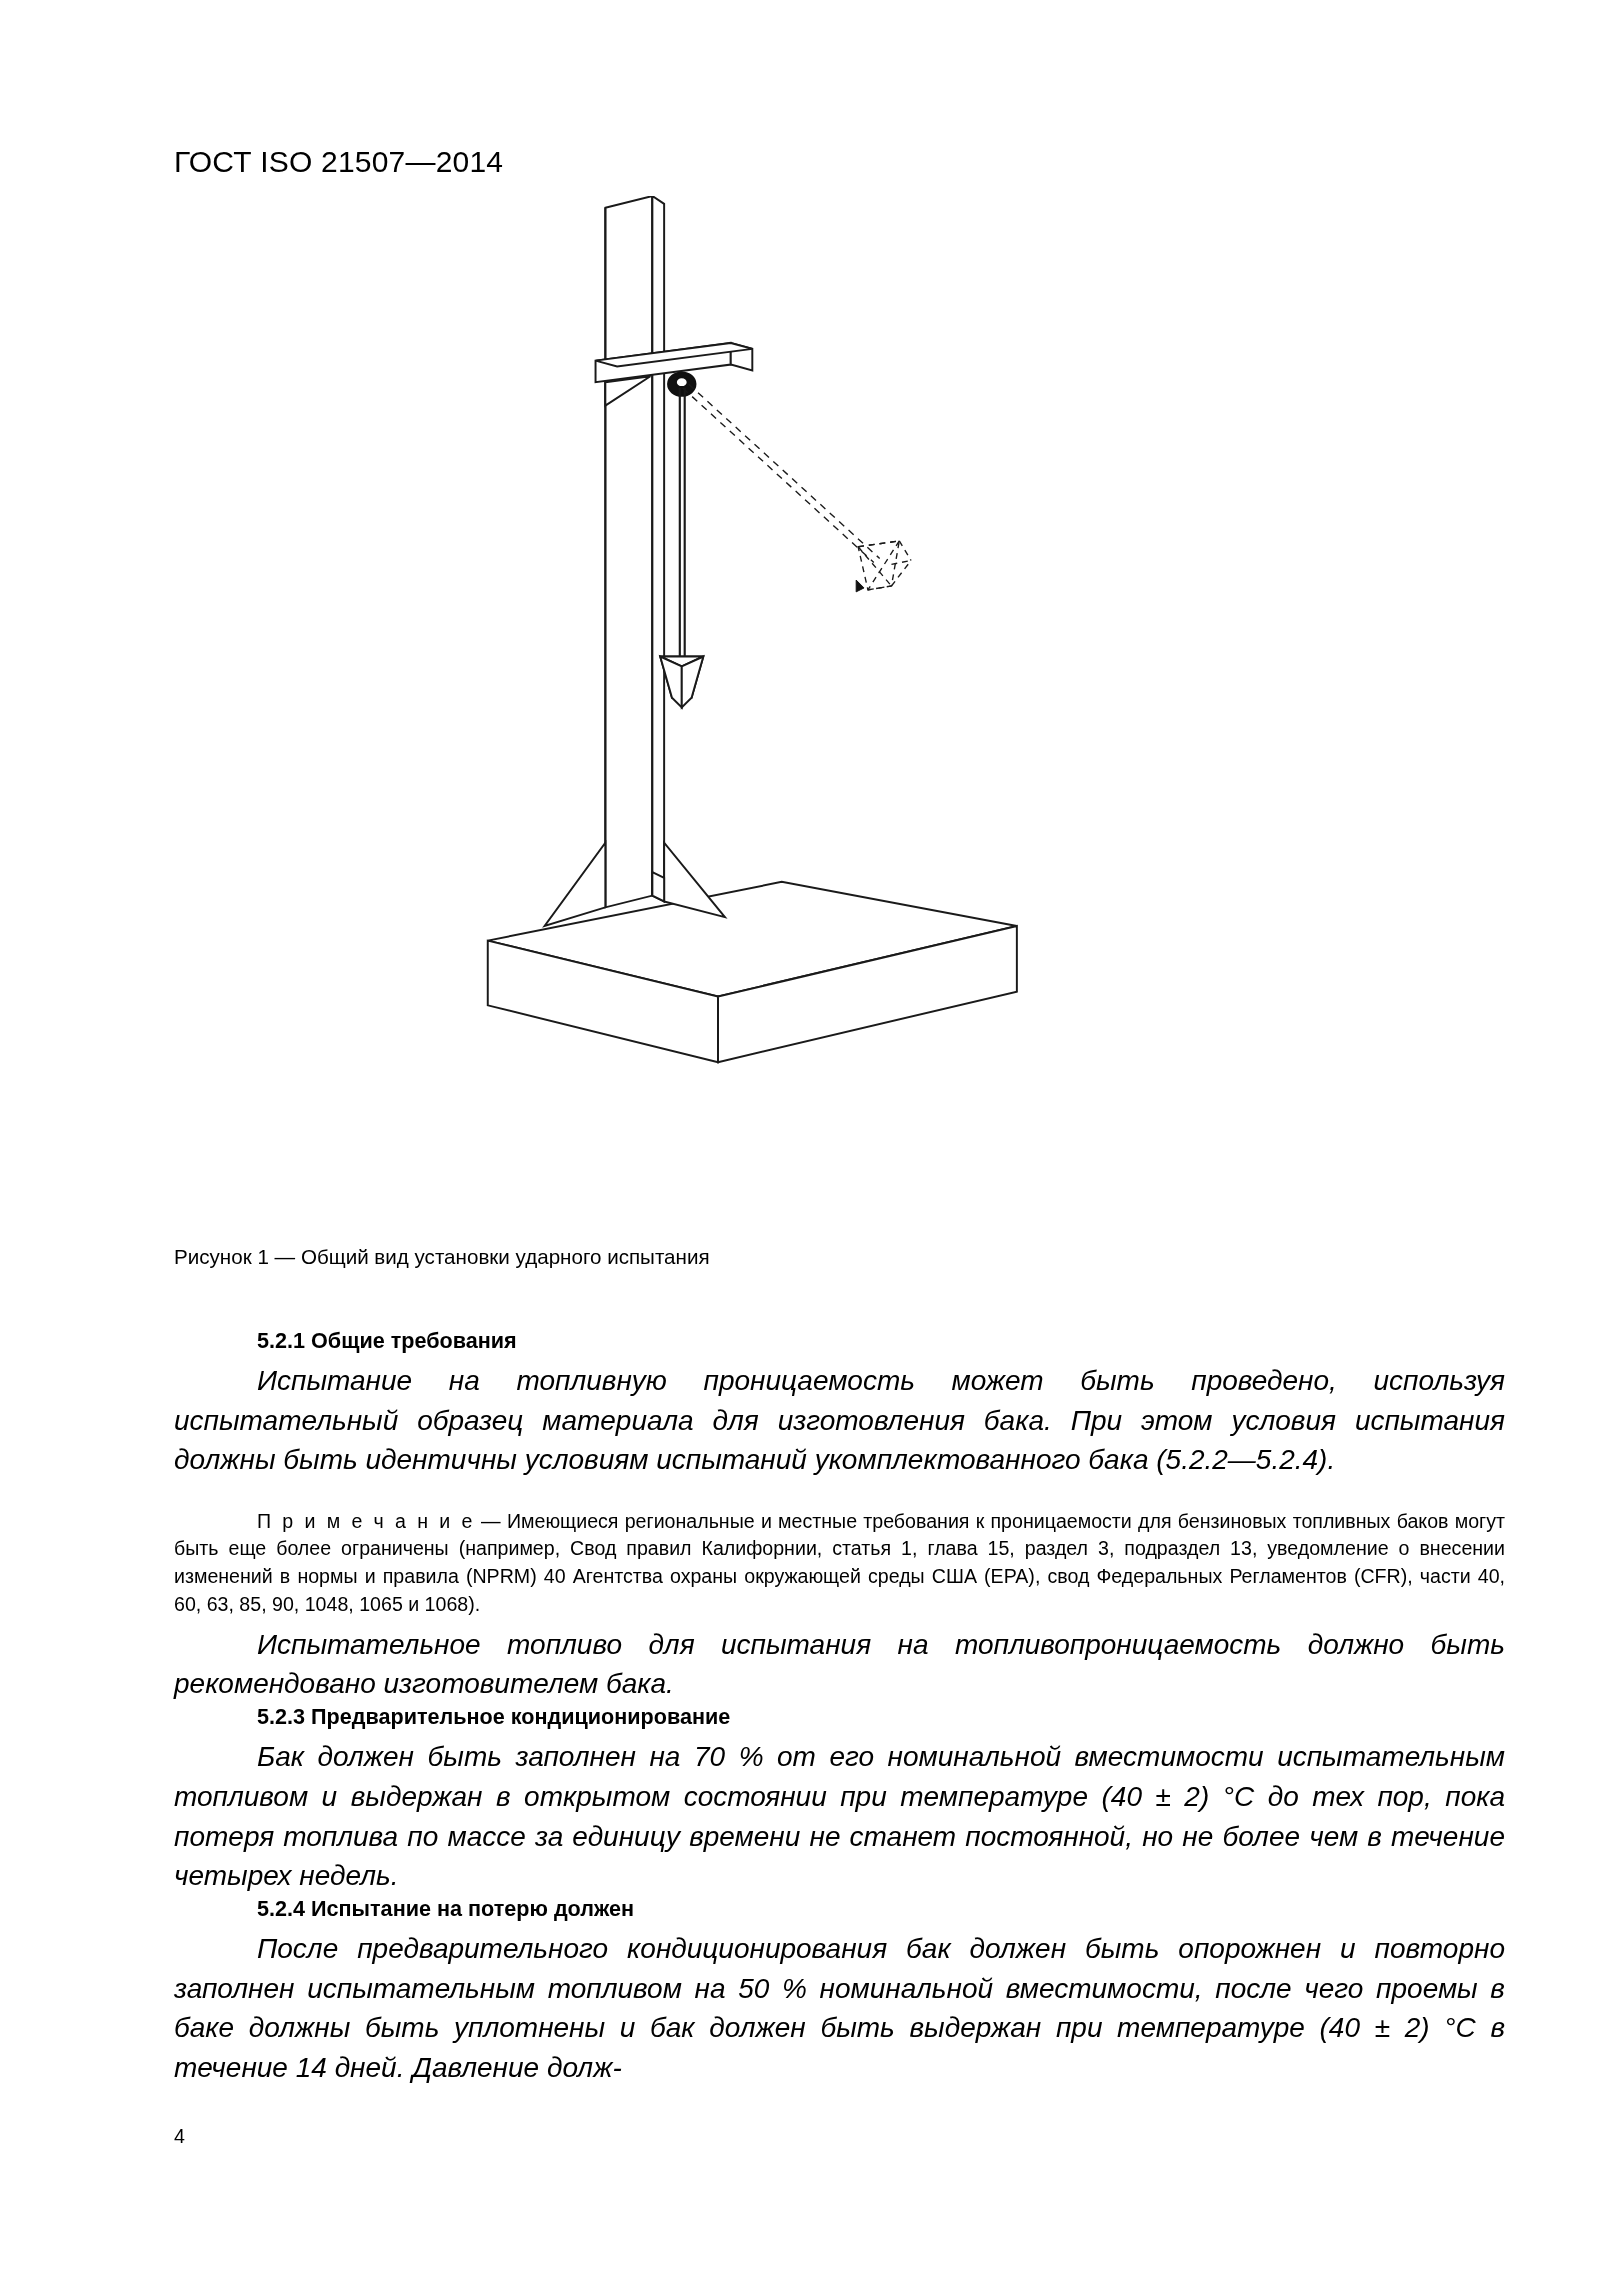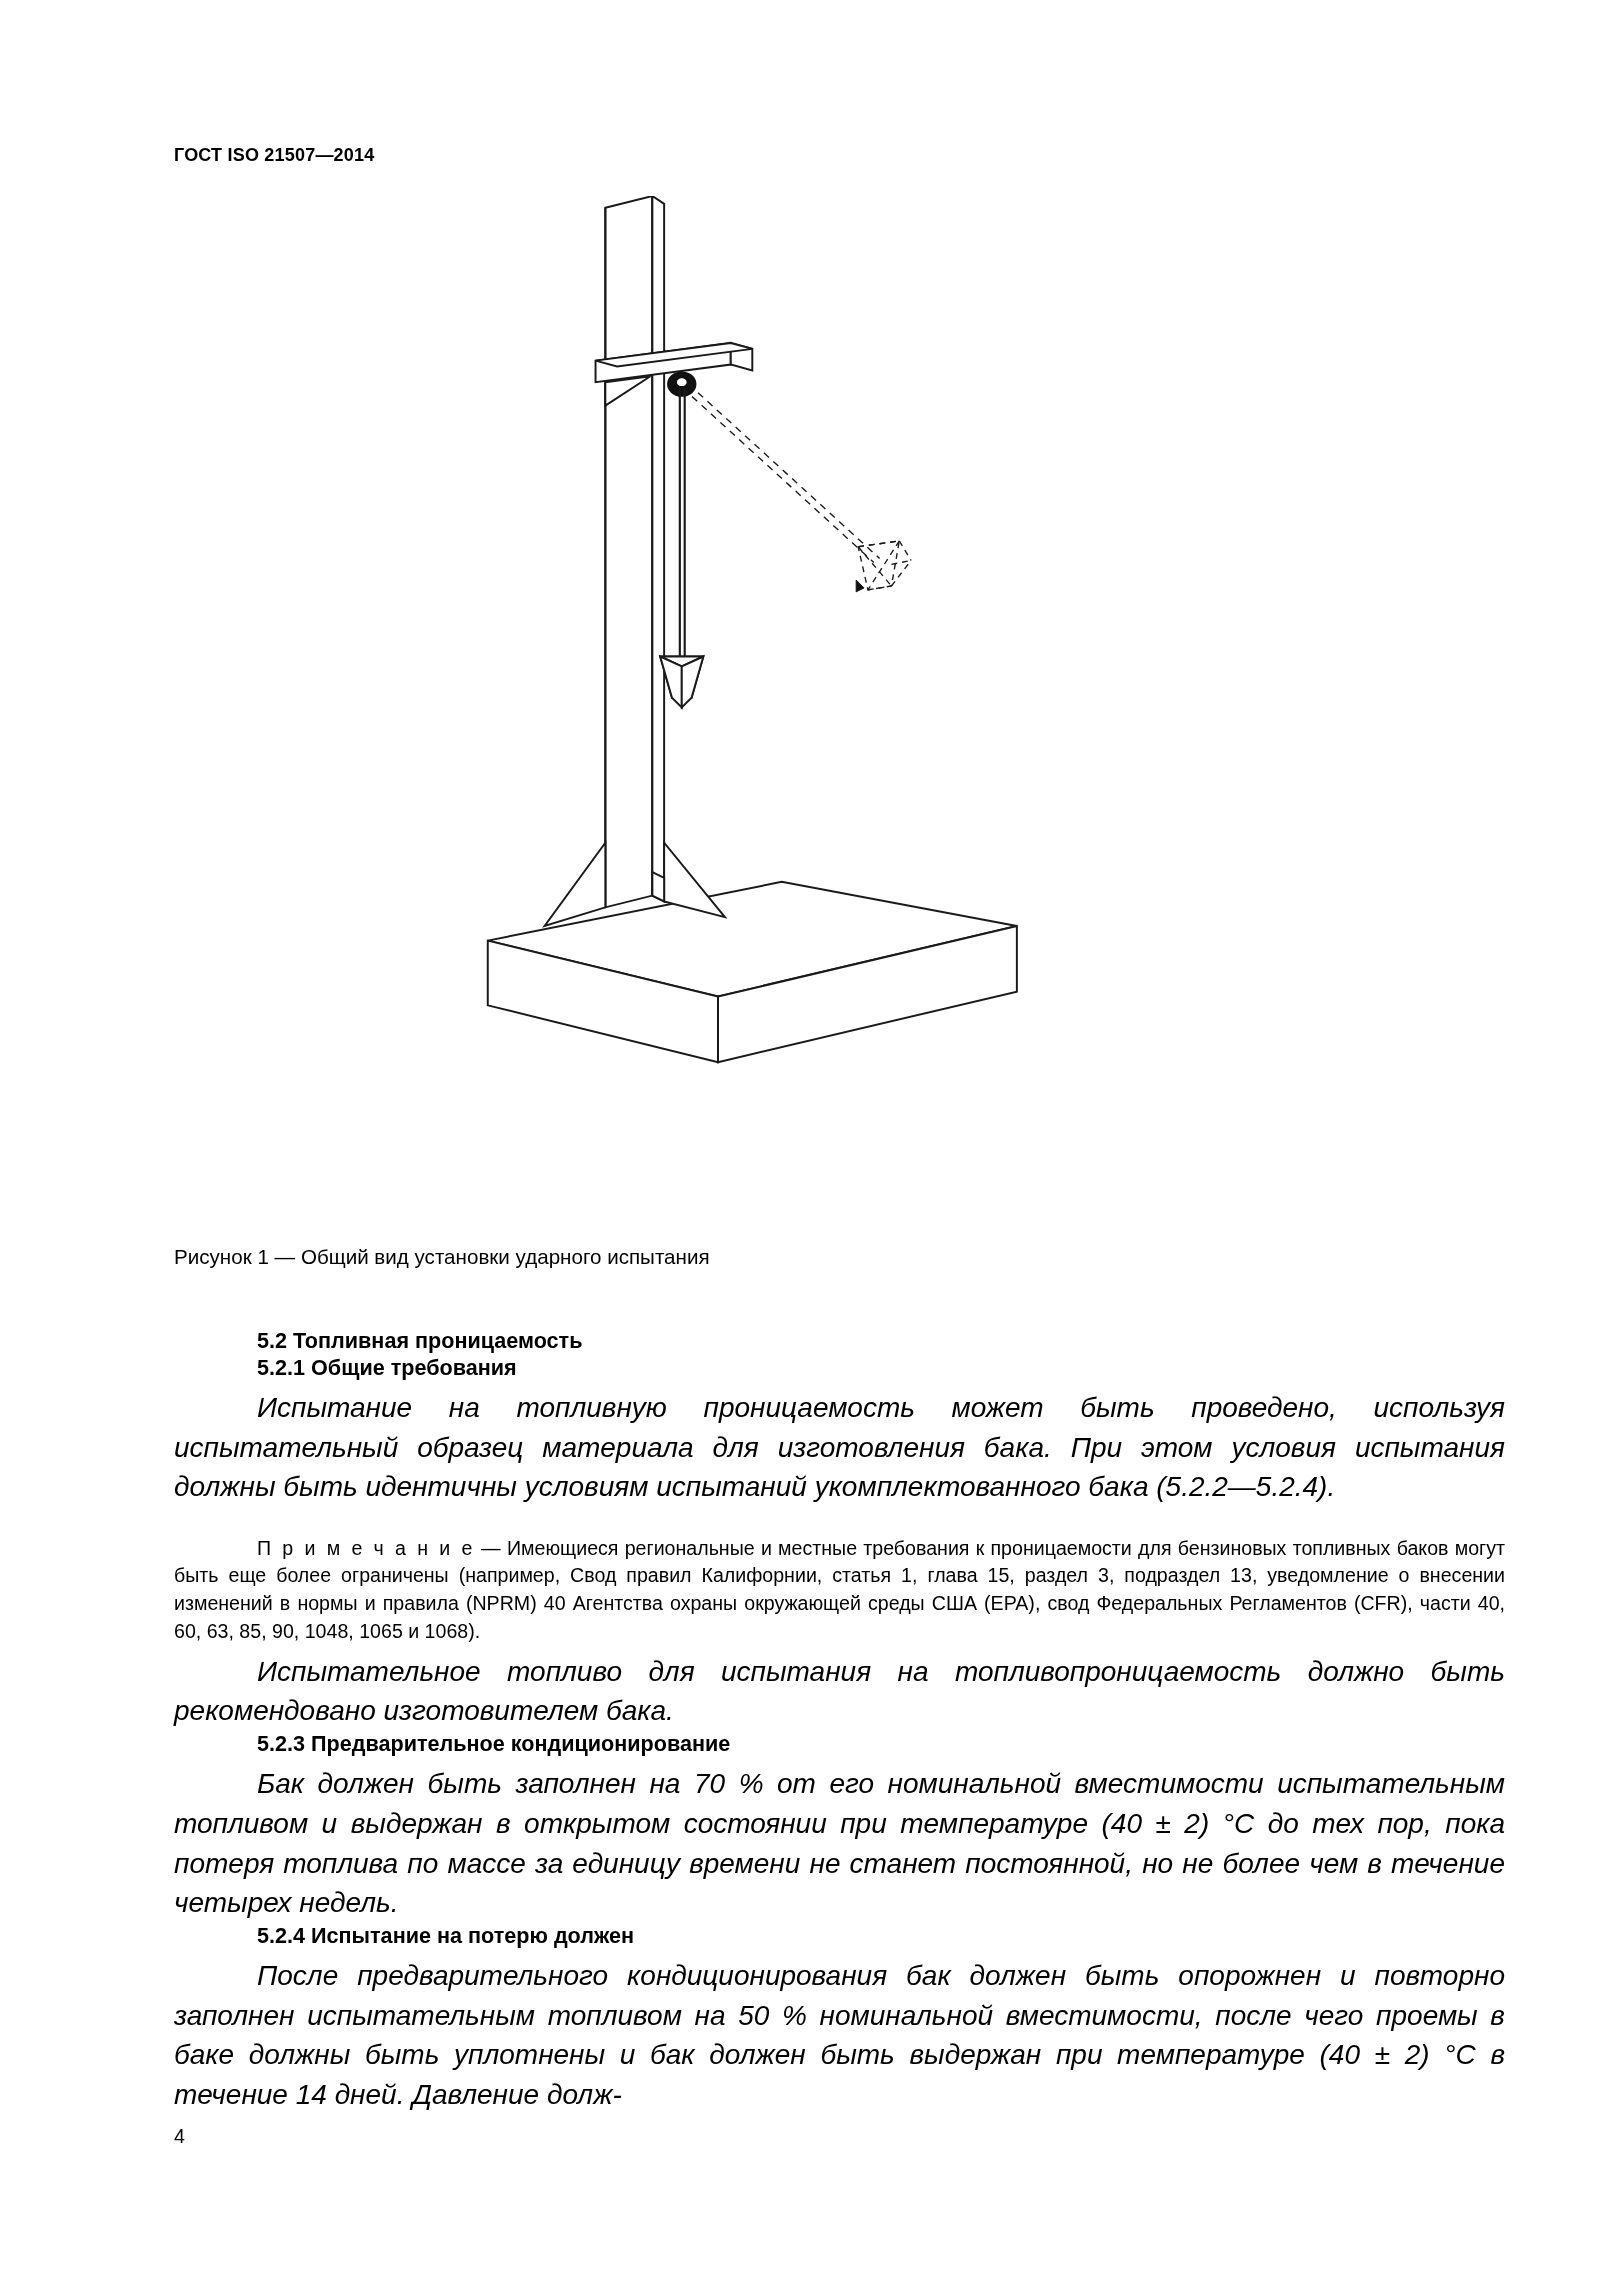--- a/index.html
+++ b/index.html
@@ -23,22 +23,22 @@
     position: absolute;
     left: 174px;
     top: 0;
     width: 1331px;
     height: 2293px;
   }
   .header {
     position: absolute;
     left: 0;
     top: 145px;
-    font-size: 18px;
-    font-weight: bold;
+    font-size: 30px;
+    font-weight: normal;
     letter-spacing: 0.2px;
   }
   .figure-wrap {
     position: absolute;
     left: 0;
     top: 196px;
     width: 1331px;
     height: 1068px;
   }
   .figure-svg {
@@ -154,21 +154,20 @@
         </g>
         <polygon points="396,392 404,400 396,404" fill="#111111" stroke="#111111" stroke-width="1"></polygon>
 
       </svg>
     </div>
 
     <div class="figure-caption">Рисунок 1 — Общий вид установки ударного испытания</div>
 
     <div class="body-text">
 
-      <h3 class="sec">5.2  Топливная проницаемость</h3>
 
       <h3 class="sec sec-gap">5.2.1  Общие требования</h3>
       <p class="para">Испытание на топливную проницаемость может быть проведено, используя испытательный обра­зец материала для изготовления бака. При этом условия испытания должны быть идентичны условиям испытаний укомплектованного бака (5.2.2—5.2.4).</p>
 
       <p class="note"><span class="note-label">П р и м е ч а н и е</span><span> — Имеющиеся региональные и местные требования к проницаемости для бензиновых топливных баков могут быть еще более ограничены (например, Свод правил Калифорнии, статья 1, глава 15, раз­дел 3, подраздел 13, уведомление о внесении изменений в нормы и правила (NPRM) 40 Агентства охраны окружа­ющей среды США (EPA), свод Федеральных Регламентов (CFR), части 40, 60, 63, 85, 90, 1048, 1065 и 1068).</span></p>
 
       <p class="para">Испытательное топливо для испытания на топливопроницаемость должно быть рекомендовано изготовителем бака.</p>
 
       <h3 class="sec sec-gap">5.2.3  Предварительное кондиционирование</h3>
       <p class="para">Бак должен быть заполнен на 70 % от его номинальной вместимости испытательным топливом и выдержан в открытом состоянии при температуре (40 ± 2) °С до тех пор, пока потеря топлива по массе за единицу времени не станет постоянной, но не более чем в течение четырех недель.</p>

